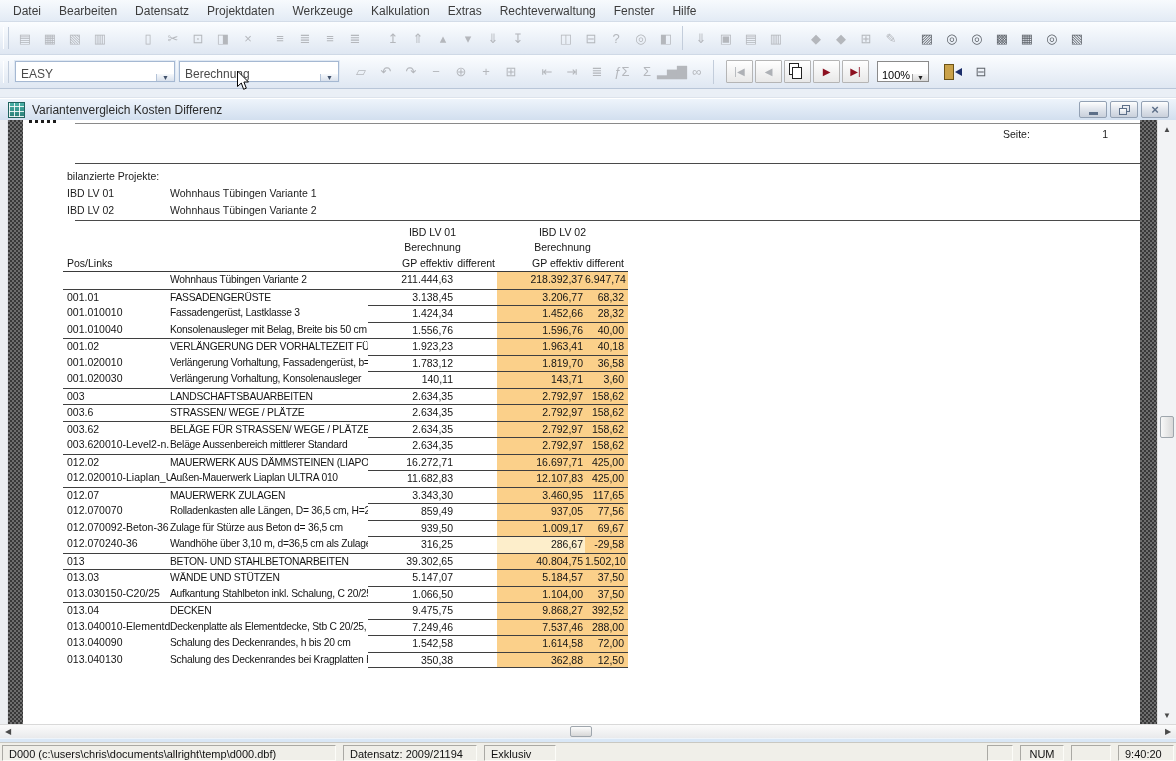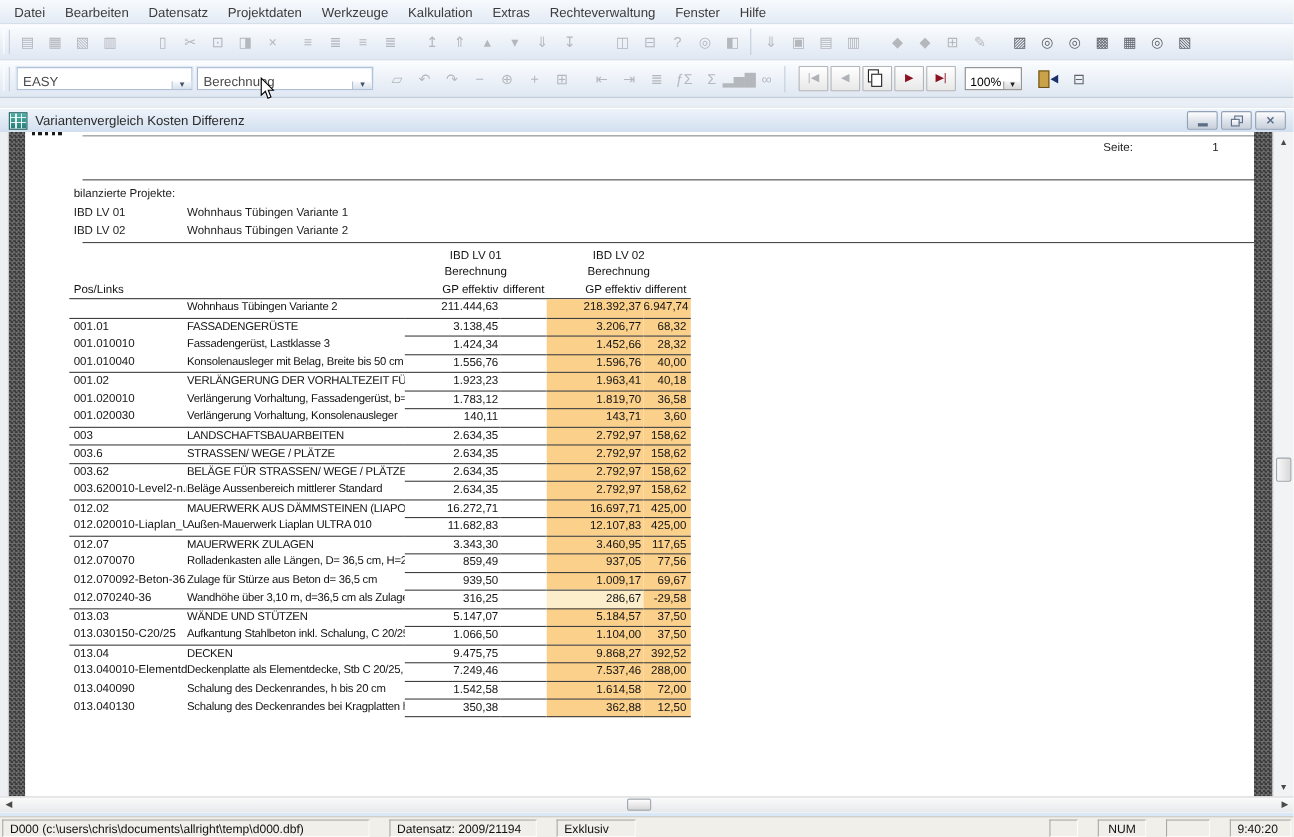--- a/index.html
+++ b/index.html
@@ -130,21 +130,21 @@
   .trow.light .c.gp2{background:var(--hl-light,#fdeecb)}
   .trow.cat .c{border-top:1px solid #3f3f3f}
   .trow:not(.cat) .c.gp1,.trow:not(.cat) .c.d1,
   .trow:not(.cat) .c.gp2,.trow:not(.cat) .c.d2{border-top:1px solid #3f3f3f}
   .rows .trow:first-child .c{border-top:none}
   .rows .trow:last-child .c.gp1,.rows .trow:last-child .c.d1,
   .rows .trow:last-child .c.gp2,.rows .trow:last-child .c.d2{border-bottom:1px solid #3f3f3f}
 
   
   .statusbar{height:20px;background:#f0efe9;border-top:1px solid #c9c8c2;display:flex;align-items:center;
-             font-size:11px;color:#111;box-sizing:border-box;padding:1px 2px;gap:18px}
+             font-size:11px;color:#111;box-sizing:border-box;padding:1px 2px;gap:7px}
   .sp{height:16px;line-height:14px;padding:1px 6px;border:1px solid;border-color:#aaa9a4 #fcfcf8 #fcfcf8 #aaa9a4;
       box-sizing:border-box;white-space:nowrap;overflow:hidden;flex:none}
   .sp.file{width:334px}
   .sp.rec{width:134px}
   .sp.mode{width:72px}
   .fill{flex:1}
   .sp.b1{width:26px}
   .sp.num{width:44px;text-align:center}
   .sp.b2{width:40px}
   .sp.time{width:56px;text-align:left}
@@ -472,20 +472,28 @@
               </div>
               <div class="grid trow light">
                 <div class="c pos">012.070240-36</div>
                 <div class="c desc">Wandhöhe über 3,10 m, d=36,5 cm als Zulage</div>
                 <div class="c gp1">316,25</div>
                 <div class="c d1"></div>
                 <div class="c gp2">286,67</div>
                 <div class="c d2">-29,58</div>
               </div>
               <div class="grid trow cat">
+                <div class="c pos">013</div>
+                <div class="c desc">BETON- UND STAHLBETONARBEITEN</div>
+                <div class="c gp1">39.302,65</div>
+                <div class="c d1"></div>
+                <div class="c gp2">40.804,75</div>
+                <div class="c d2">1.502,10</div>
+              </div>
+              <div class="grid trow cat">
                 <div class="c pos">013.03</div>
                 <div class="c desc">WÄNDE UND STÜTZEN</div>
                 <div class="c gp1">5.147,07</div>
                 <div class="c d1"></div>
                 <div class="c gp2">5.184,57</div>
                 <div class="c d2">37,50</div>
               </div>
               <div class="grid trow">
                 <div class="c pos">013.030150-C20/25</div>
                 <div class="c desc">Aufkantung Stahlbeton inkl. Schalung, C 20/25,</div>

